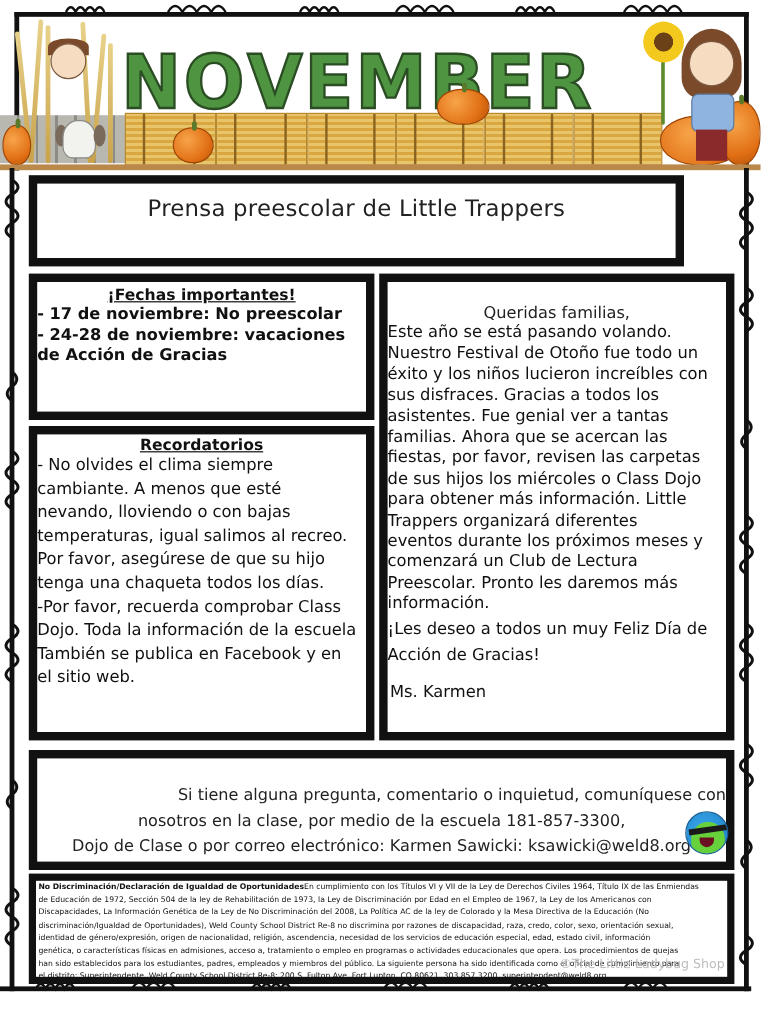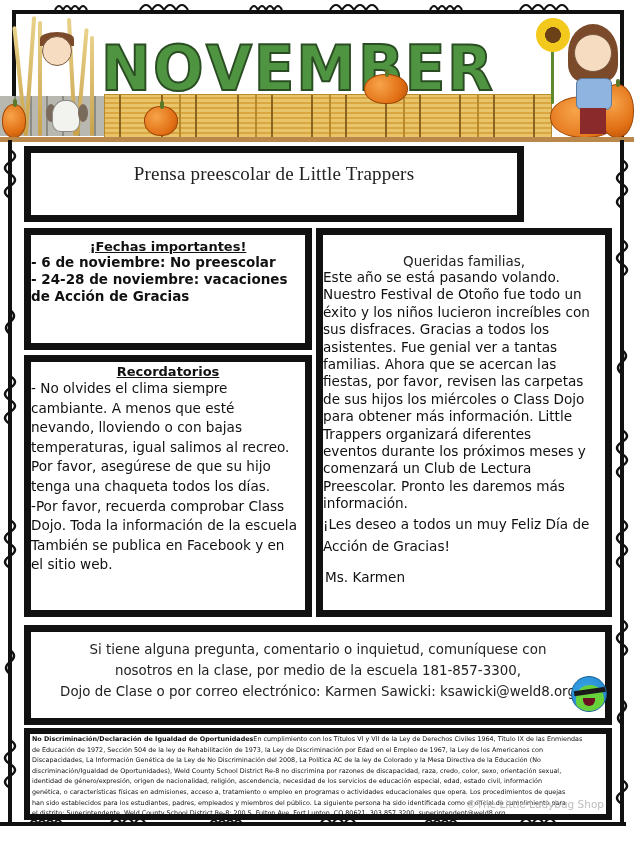--- a/index.html
+++ b/index.html
@@ -23,40 +23,40 @@
   .dog { position: absolute; left: 52px; top: 100px; width: 28px; height: 32px; background: #f2f2ee; border-radius: 45% 45% 30% 30%; border: 1px solid #8a8a86; }
   .dog-ear { position: absolute; top: 104px; width: 10px; height: 18px; background: #7a6a5c; border-radius: 50%; }
   .sunflower { position: absolute; left: 536px; top: 18px; width: 34px; height: 34px; border-radius: 50%; background: radial-gradient(circle, #6b4218 0 32%, #f3c91d 34% 100%); }
 
   
   .side-line { position: absolute; width: 4px; background: #111; }
   .bottom-line { position: absolute; left: 0; width: 626px; height: 4px; background: #111; top: 822px; }
 
   
   .box { position: absolute; border: 7px solid #111; background: #fff; }
-  .title-box { left: 24px; top: 146px; width: 500px; height: 76px; font-family: Liberation Serif, serif; }
+  .title-box { left: 24px; top: 146px; width: 546px; height: 76px; }
   .title-box .t { text-align: center; font-size: 19px; margin-top: 10px; color: #222; letter-spacing: 0.2px; }
 
   .dates-box { left: 24px; top: 228px; width: 288px; height: 122px; }
   .dates-box .h { text-align: center; font-size: 13px; font-weight: bold; text-decoration: underline; margin-top: 4px; color: #111; }
   .dates-box .line { font-size: 13.5px; font-weight: bold; line-height: 17px; color: #111; margin-left: 0; }
 
   .rem-box { left: 24px; top: 355px; width: 288px; height: 262px; }
   .rem-box .h { text-align: center; font-size: 13px; font-weight: bold; text-decoration: underline; margin-top: 2px; color: #111; }
   .rem-box .line { font-size: 13.6px; line-height: 19.6px; color: #111; white-space: nowrap; }
 
   .letter-box { left: 316px; top: 228px; width: 296px; height: 389px; }
   .letter-box .greet { text-align: center; font-size: 13.5px; margin-top: 18px; color: #222; }
   .letter-box .line { font-size: 13.6px; line-height: 17.4px; color: #111; white-space: nowrap; }
   .letter-box .wish { font-size: 13.6px; line-height: 22px; color: #111; white-space: nowrap; }
   .letter-box .sign { font-size: 13.6px; margin-top: 12px; margin-left: 2px; color: #111; }
 
   .contact-box { left: 24px; top: 625px; width: 588px; height: 100px; }
   .contact-box .line { text-align: center; font-size: 13.4px; line-height: 21px; color: #222; white-space: nowrap; }
-  .contact-box .line:first-child { margin-top: 7px; }
+  .contact-box .line:first-child { margin-top: 21px; text-align: right; }
   .dojo { position: absolute; left: 540px; top: 44px; width: 36px; height: 36px; border-radius: 50%; background: radial-gradient(circle at 40% 40%, #3aa6e8, #1c7fc7); overflow: hidden; border: 1px solid #1a5f94; }
   .dojo-body { position: absolute; left: 4px; top: 8px; width: 28px; height: 28px; border-radius: 50% 50% 40% 40%; background: #67d13c; }
   .dojo-band { position: absolute; left: 2px; top: 12px; width: 32px; height: 5px; background: #1a1a1a; transform: rotate(-8deg); }
   .dojo-mouth { position: absolute; left: 11px; top: 21px; width: 12px; height: 8px; background: #6b1020; border-radius: 0 0 8px 8px; }
 
   .legal-box { left: 24px; top: 728px; width: 588px; height: 92px; border-width: 6px; }
   .legal-box .txt { font-size: 6.4px; line-height: 10.6px; color: #111; padding: 0 2px; white-space: nowrap; }
   .legal-box .txt b { font-weight: bold; }
   .watermark { position: absolute; right: 2px; bottom: 4px; font-size: 10.5px; color: #bdbdbd; }
 </style>
@@ -172,21 +172,21 @@
   <path d="M425 12 q4 -8 8 0 q4 -8 8 0 q4 -8 8 0 q4 -8 8 0" stroke="#111" stroke-width="2" fill="none"></path>
   <path d="M520 12 q6 -10 12 0 q6 -10 12 0 q6 -10 12 0" stroke="#111" stroke-width="2" fill="none"></path>
 </svg>
 
 <div class="box title-box">
   <div class="t">Prensa preescolar de  Little Trappers</div>
 </div>
 
 <div class="box dates-box">
   <div class="h">¡Fechas importantes!</div>
-  <div class="line">- 6 de noviembre: No preescolar</div>
+  <div class="line">- 17 de noviembre: No preescolar</div>
   <div class="line">- 24-28 de noviembre: vacaciones</div>
   <div class="line">de Acción de Gracias</div>
 </div>
 
 <div class="box rem-box">
   <div class="h">Recordatorios</div>
   <div class="line">- No olvides el clima siempre</div>
   <div class="line">cambiante. A menos que esté</div>
   <div class="line">nevando, lloviendo o con bajas</div>
   <div class="line">temperaturas, igual salimos al recreo.</div>

